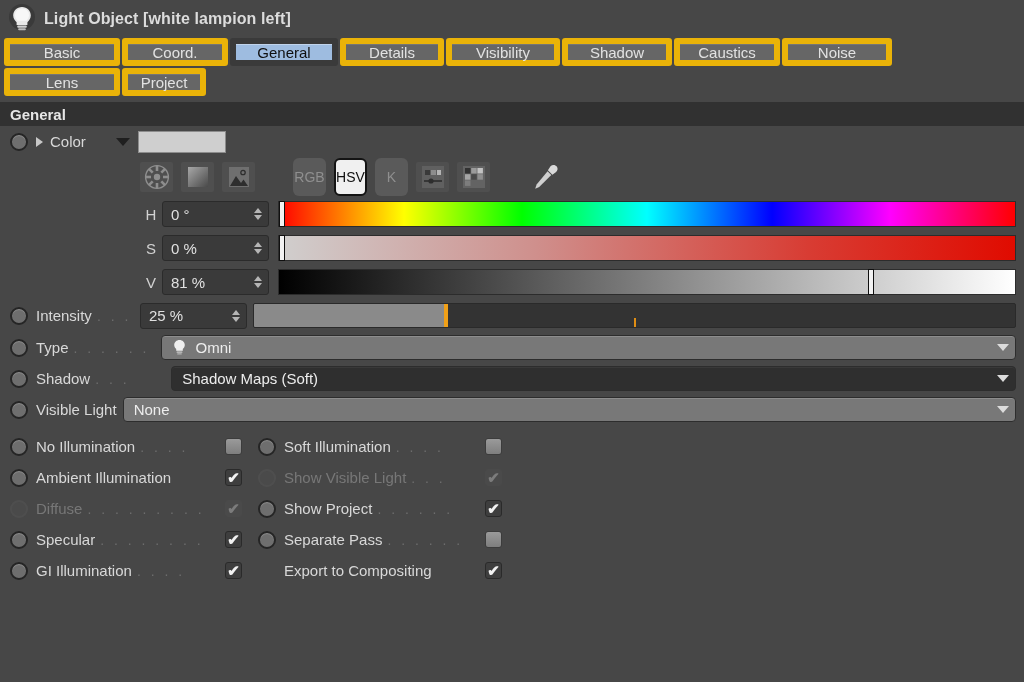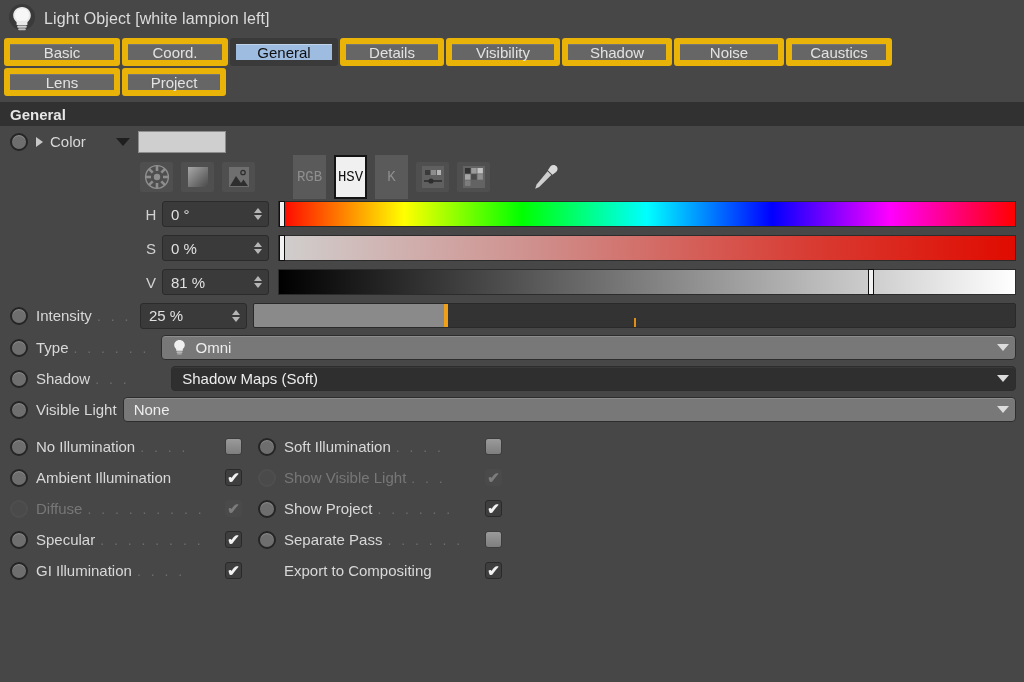--- a/index.html
+++ b/index.html
@@ -31,20 +31,21 @@
     width: 28px; height: 30px;
     position: relative;
     flex: none;
     margin-right: 8px;
   }
   .bulb-icon svg { display: block; }
   .title-text {
     font-size: 16px;
     color: #dcdcdc;
     letter-spacing: 0.1px;
+    font-weight: bold;
   }
 
   
   .tabbar {
     padding: 0 4px;
   }
   .tabrow {
     display: flex;
     gap: 2px;
     height: 28px;
@@ -159,30 +160,29 @@
     width: 33px; height: 30px;
     background: #4f4f4f;
     display: flex;
     align-items: center;
     justify-content: center;
     border-radius: 2px;
     cursor: default;
   }
   .iconbtn.plain { background: transparent; }
   .modebtn {
-    width: 33px; height: 44px;
+    width: 33px; height: 38px;
     background: #5a5a5a;
     color: #8f8f8f;
     font-size: 14px;
     display: flex;
     align-items: center;
     justify-content: center;
-    border-radius: 0;
+    border-radius: 6px;
     cursor: default;
-    font-family: Liberation Mono, monospace;
   }
   .modebtn.active {
     background: #f0f0f0;
     color: #101010;
     border: 2px solid #141414;
   }
   .gap { width: 22px; }
 
   
   .hsv-row {
@@ -358,26 +358,26 @@
   </div>
 
   <div class="tabbar">
     <div class="tabrow">
       <div class="tab" style="width:116px">Basic</div>
       <div class="tab" style="width:106px">Coord.</div>
       <div class="tab active" style="width:108px">General</div>
       <div class="tab" style="width:104px">Details</div>
       <div class="tab" style="width:114px">Visibility</div>
       <div class="tab" style="width:110px">Shadow</div>
+      <div class="tab" style="width:106px">Caustics</div>
       <div class="tab" style="width:110px">Noise</div>
-      <div class="tab" style="width:106px">Caustics</div>
     </div>
     <div class="tabrow">
       <div class="tab" style="width:116px">Lens</div>
-      <div class="tab" style="width:104px">Project</div>
+      <div class="tab" style="width:84px">Project</div>
     </div>
   </div>
 
   <div class="section-header">General</div>
 
   <div class="body">
 
     <div class="row">
       <div class="bullet"></div>
       <div class="arrow-right"></div>

